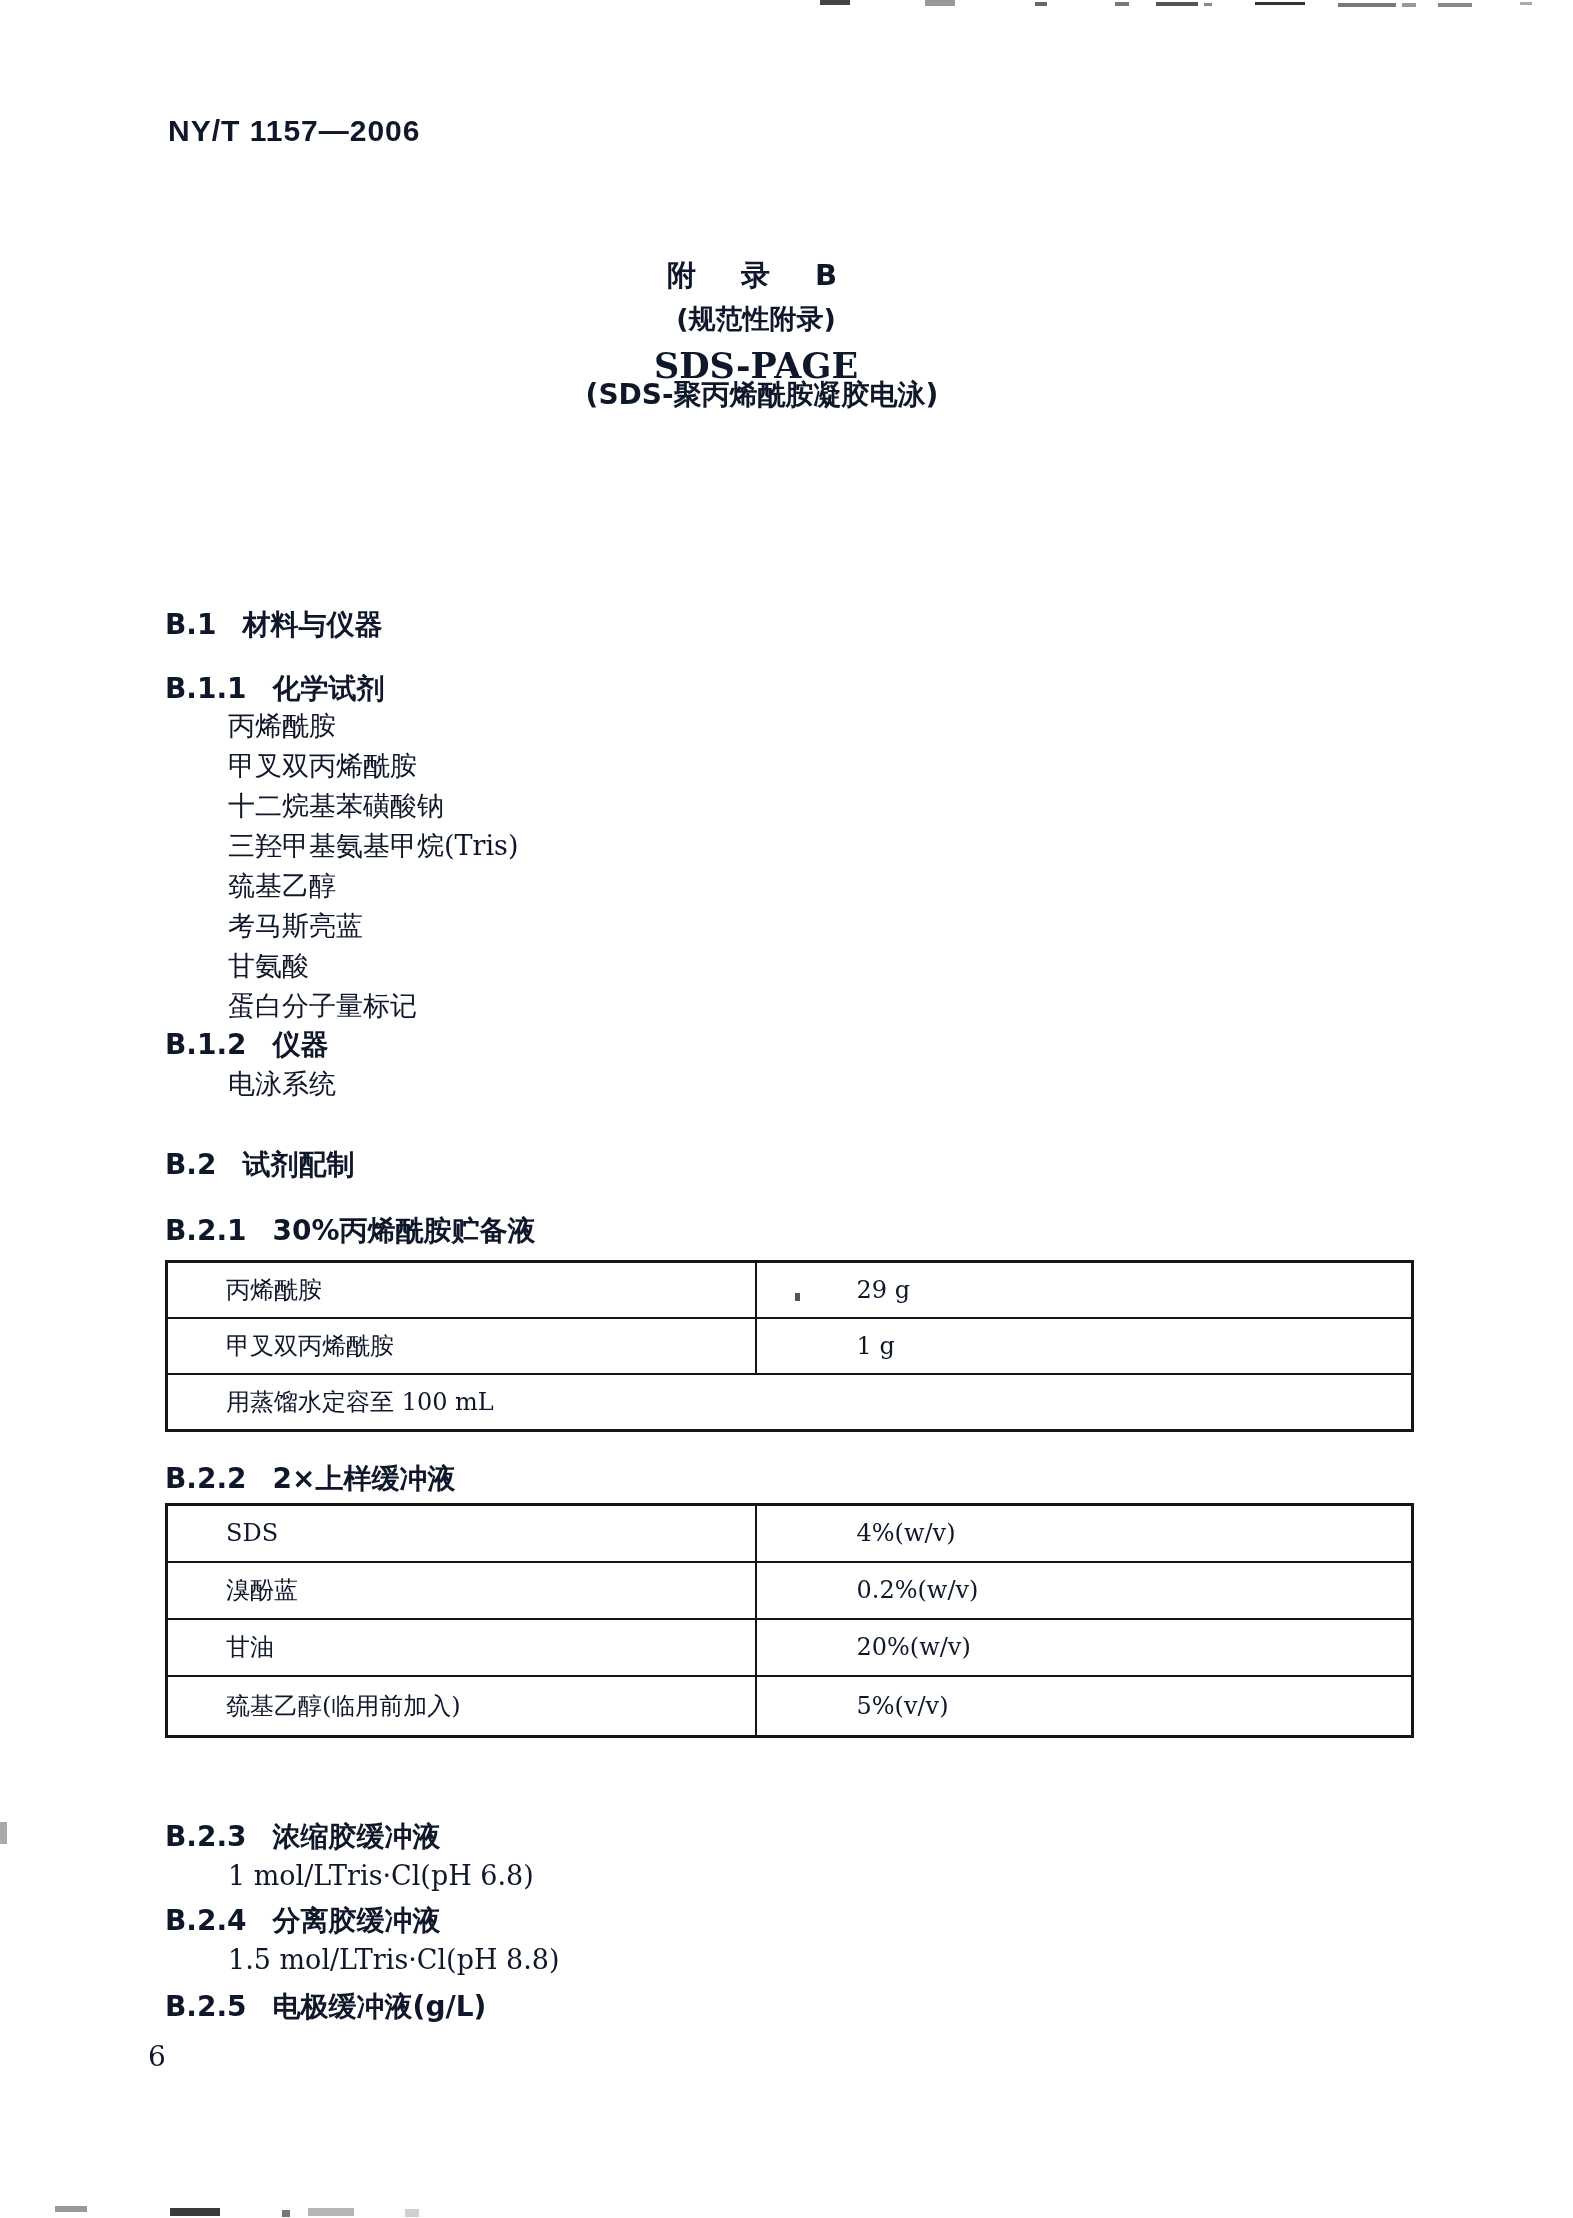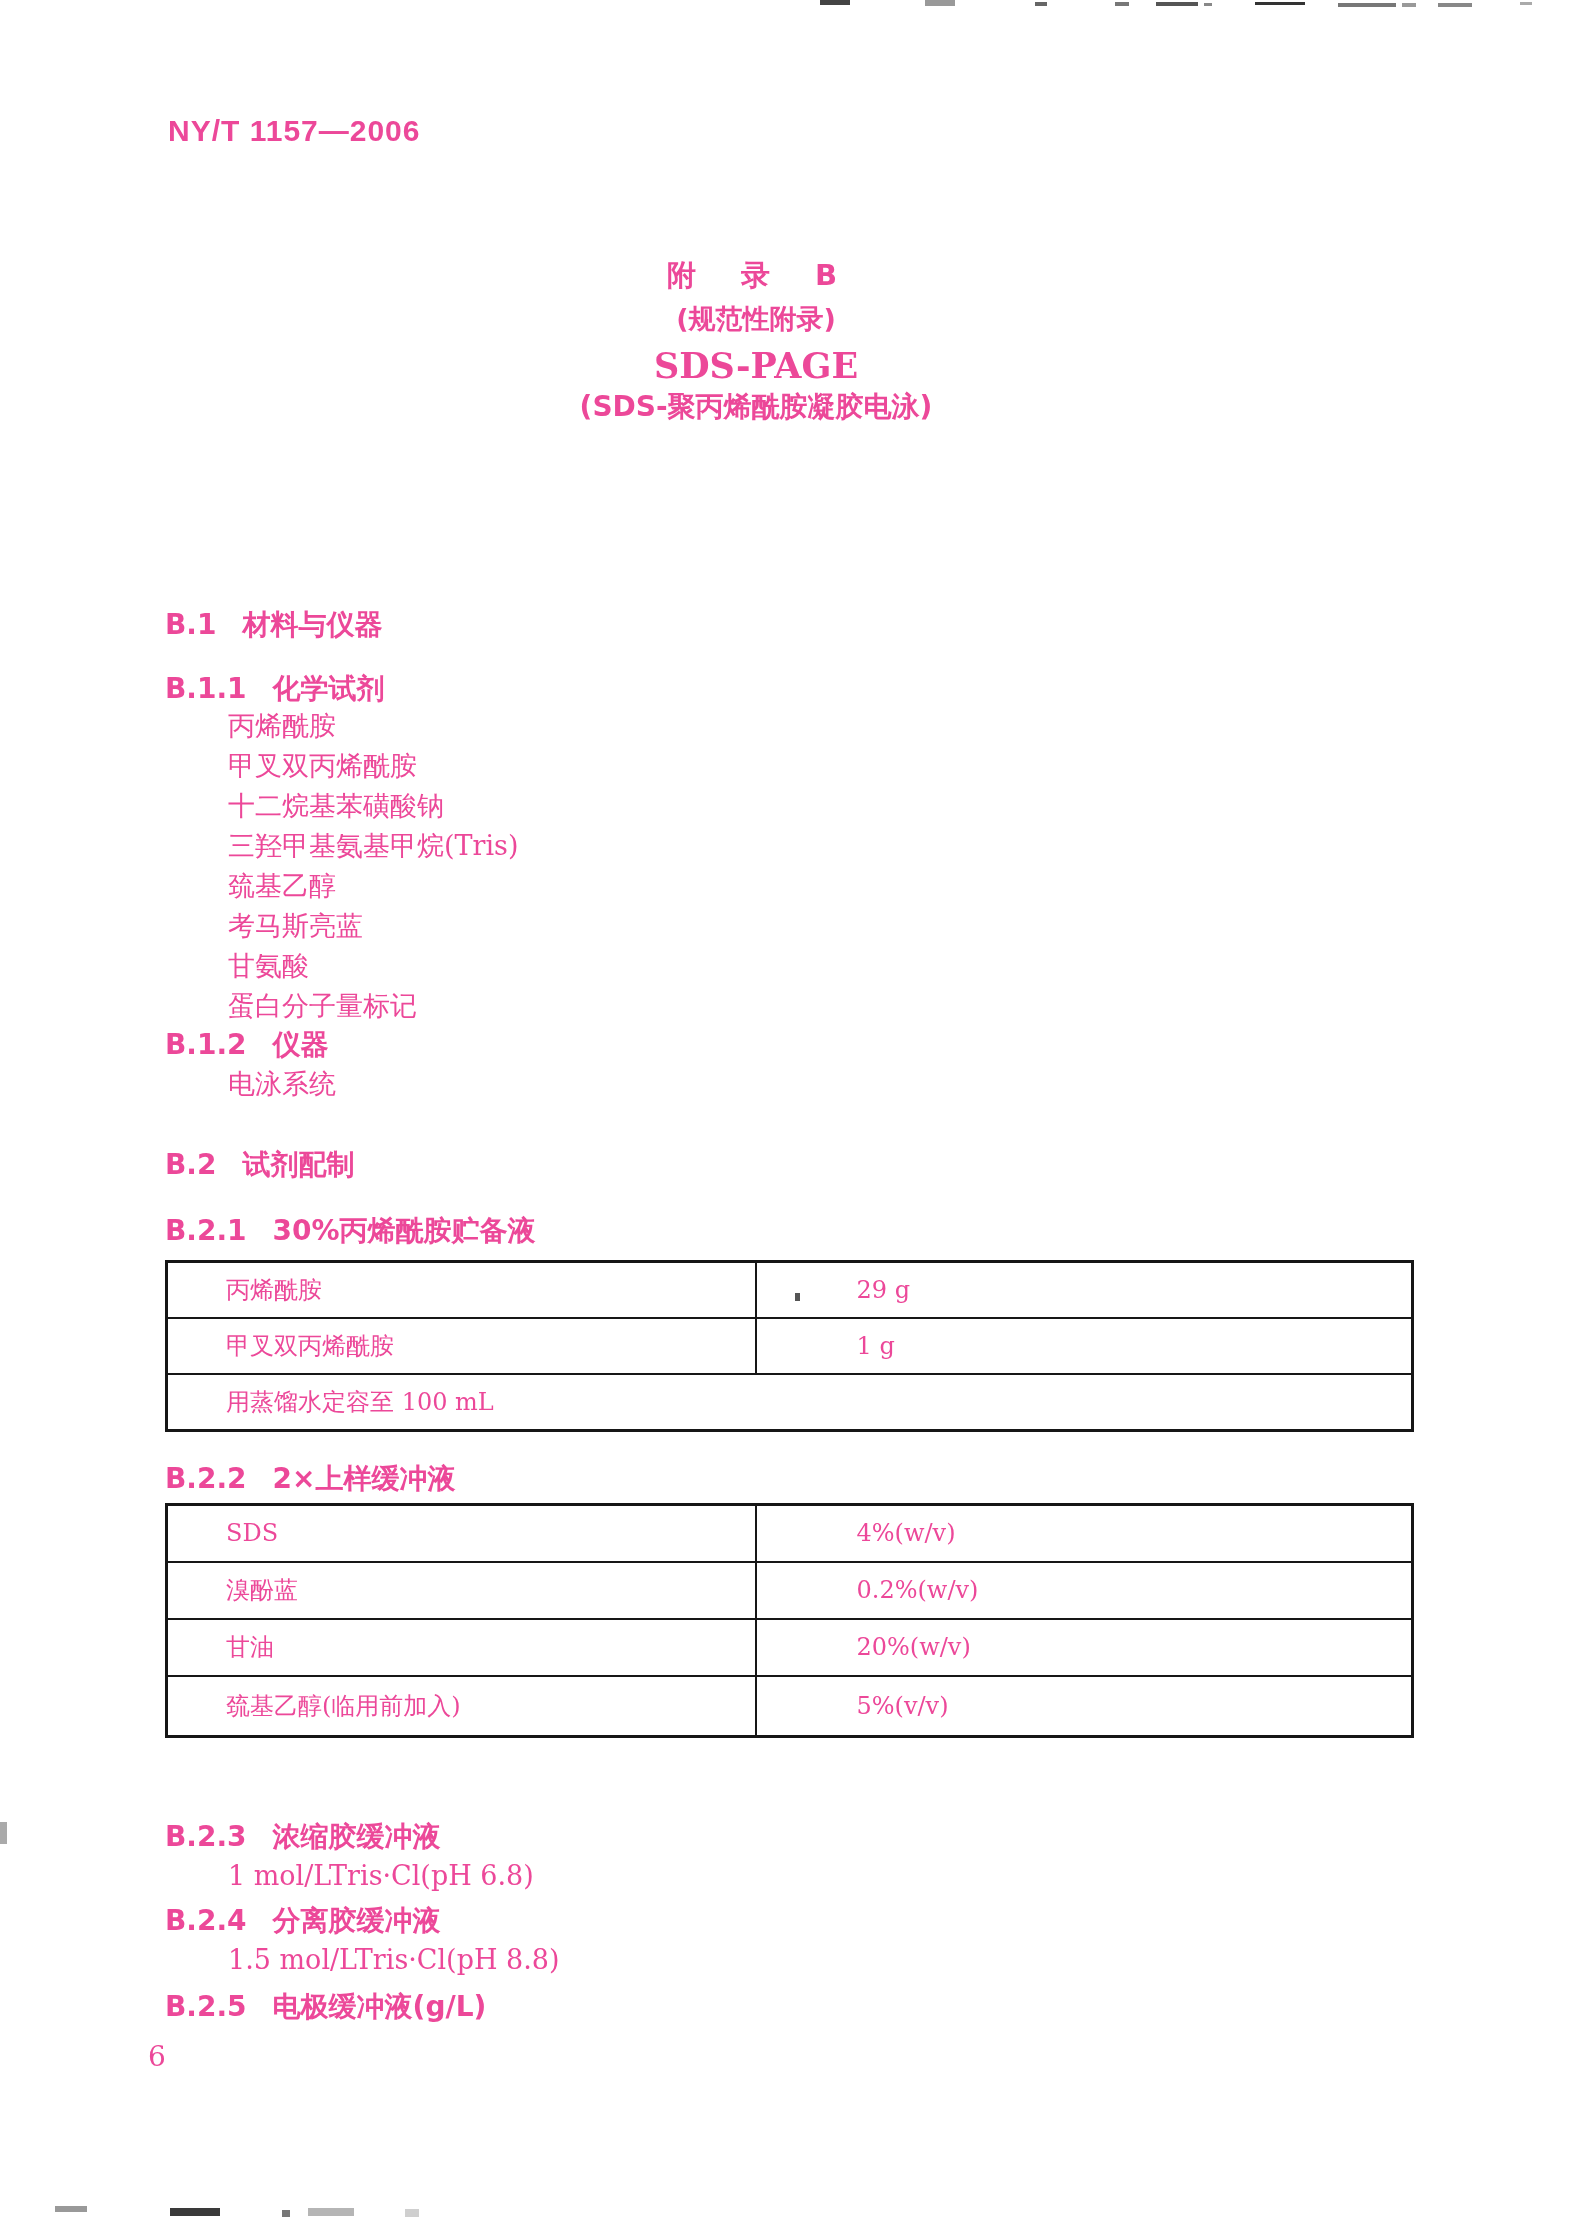--- a/index.html
+++ b/index.html
@@ -1,21 +1,21 @@
 <!DOCTYPE html>
 <html><head>
 <meta charset="utf-8">
 <style>
   html,body { margin:0; padding:0; background:#e8e8e8; }
   .page {
     position:relative;
     width:1573px; height:2218px;
     margin:0 auto;
     background:#ffffff;
-    color:#ec4899;
+    color:#0f172a;
     font-family:"DejaVu Serif", serif;
     overflow:hidden;
   }
   .abs { position:absolute; }
 
   .std-no {
     font-family:"Liberation Sans", sans-serif;
     font-weight:bold;
     font-size:30px;
     letter-spacing:1px;
@@ -61,21 +61,21 @@
 <body>
 
 <div class="page">
 
   <div class="abs std-no" style="left:168px; top:114px;">NY/T 1157—2006</div>
 
   <div class="abs title-block" style="height:200px;">
     <div class="title-line t-appendix" style="top:256px;">附　录　B</div>
     <div class="title-line t-note" style="top:301px;">(规范性附录)</div>
     <div class="title-line t-en" style="top:345px;">SDS-PAGE</div>
-    <div class="title-line t-zh" style="top:388px;">(SDS-聚丙烯酰胺凝胶电泳)</div>
+    <div class="title-line t-zh" style="top:376px;margin-left:6px;">(SDS-聚丙烯酰胺凝胶电泳)</div>
   </div>
 
   <div class="abs heading" style="left:165px; top:606px;">
     <span>B.1</span>
     <span>材料与仪器</span>
   </div>
 
   <div class="abs heading" style="left:165px; top:670px;">
     <span>B.1.1</span>
     <span>化学试剂</span>

